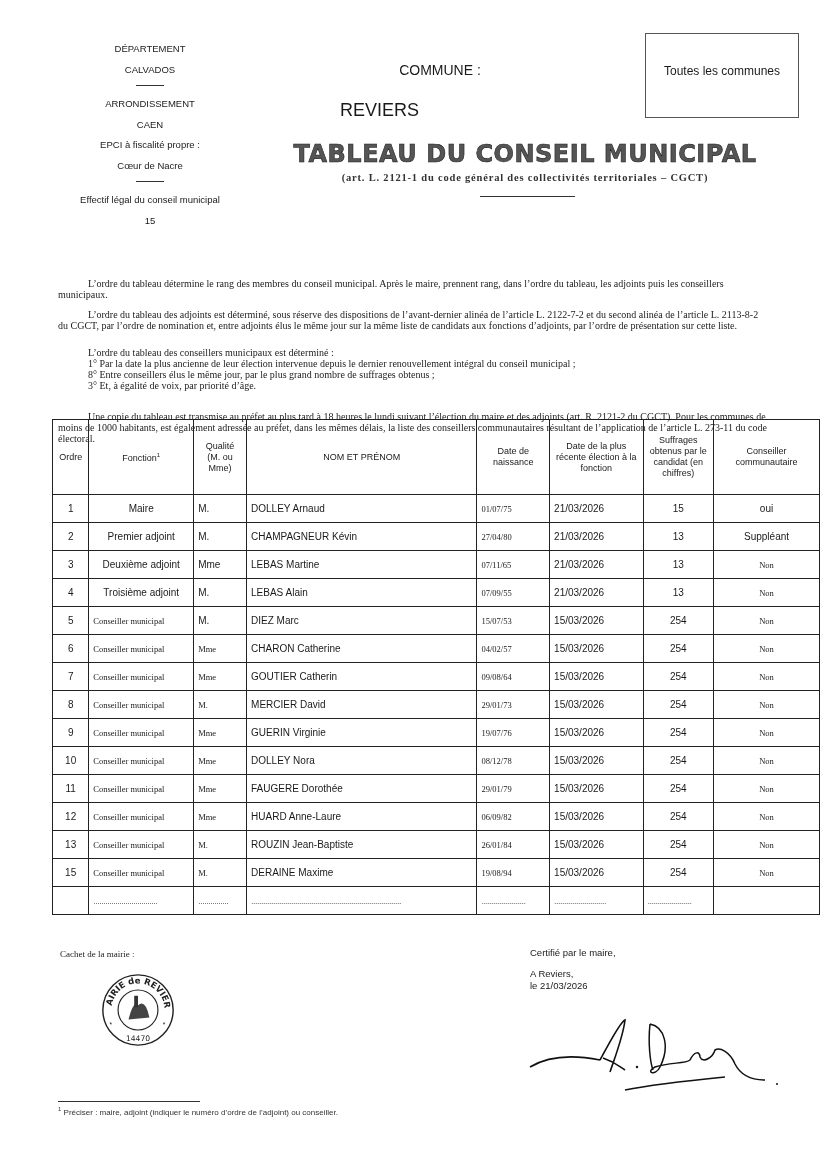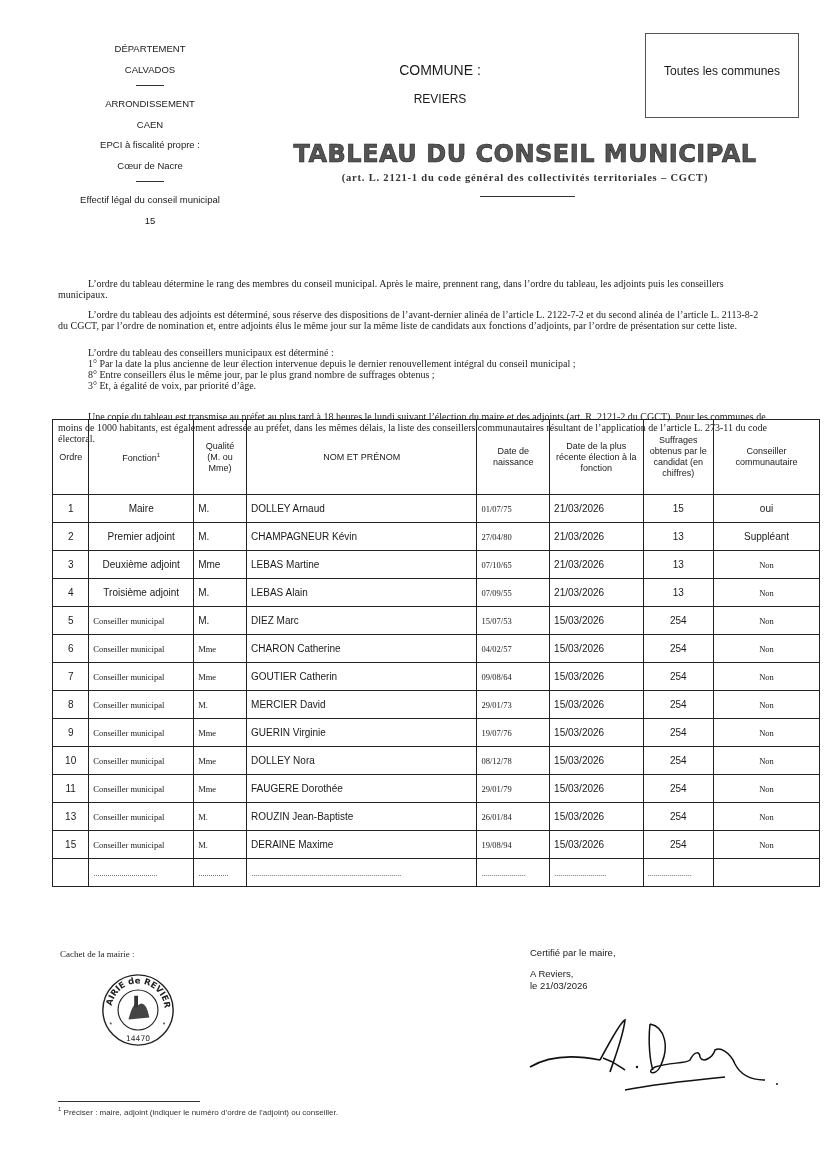--- a/index.html
+++ b/index.html
@@ -2,21 +2,21 @@
 <html><head>
 <meta charset="utf-8">
 <style>
   html, body { margin: 0; padding: 0; background: #ffffff; }
   body { width: 826px; height: 1169px; position: relative; overflow: hidden; color: #1a1a1a; font-family: "Liberation Sans", sans-serif; }
   .abs { position: absolute; }
   .left-header { left: 55px; top: 44px; width: 190px; text-align: center; font-size: 9.5px; line-height: 1; }
   .left-header div { margin-bottom: 11px; }
   .left-header .sep { width: 28px; height: 0; border-top: 1px solid #333; margin: 0 auto 13px auto; }
   .commune-label { left: 340px; top: 62px; width: 200px; text-align: center; font-size: 14px; }
-  .commune-name { left: 340px; top: 92px; width: 200px; text-align: center; font-size: 12px; }
+  .commune-name { left: 340px; top: 100px; width: 200px; text-align: left; font-size: 18px; }
   .scope-box { left: 645px; top: 33px; width: 154px; height: 85px; border: 1px solid #555; box-sizing: border-box; text-align: center; font-size: 12px; padding-top: 30px; }
   .title { left: 270px; top: 140px; width: 510px; text-align: center; font-family: "DejaVu Sans", sans-serif; font-weight: bold; font-size: 24px; color: #555; letter-spacing: 0.5px; -webkit-text-stroke: 0.6px #222; }
   .subtitle { left: 270px; top: 172px; width: 510px; text-align: center; font-family: "Liberation Serif", serif; font-weight: bold; font-size: 10.5px; letter-spacing: 0.8px; color: #333; }
   .title-sep { left: 480px; top: 196px; width: 95px; border-top: 1px solid #333; }
   .rules { left: 58px; top: 278px; width: 712px; font-family: Liberation Serif, serif; font-size: 10px; line-height: 11px; color: #222; }
   .rules p { margin: 0 0 9px 0; }
   .rules .indent { text-indent: 30px; }
   .rules .lines div { padding-left: 30px; }
   .rules .gap { height: 10px; }
   table.council { position: absolute; left: 52px; top: 419px; width: 768px; border-collapse: collapse; table-layout: fixed; font-size: 10px; }
@@ -118,21 +118,21 @@
         <td class="serif">27/04/80</td>
         <td>21/03/2026</td>
         <td class="c">13</td>
         <td class="c">Suppléant</td>
       </tr>
       <tr>
         <td class="c">3</td>
         <td class="c">Deuxième adjoint</td>
         <td>Mme</td>
         <td>LEBAS Martine</td>
-        <td class="serif">07/10/65</td>
+        <td class="serif">07/11/65</td>
         <td>21/03/2026</td>
         <td class="c">13</td>
         <td class="c serif">Non</td>
       </tr>
       <tr>
         <td class="c">4</td>
         <td class="c">Troisième adjoint</td>
         <td>M.</td>
         <td>LEBAS Alain</td>
         <td class="serif">07/09/55</td>
@@ -199,20 +199,30 @@
         <td>15/03/2026</td>
         <td class="c">254</td>
         <td class="c serif">Non</td>
       </tr>
       <tr>
         <td class="c">11</td>
         <td class="serif">Conseiller municipal</td>
         <td class="serif">Mme</td>
         <td>FAUGERE Dorothée</td>
         <td class="serif">29/01/79</td>
+        <td>15/03/2026</td>
+        <td class="c">254</td>
+        <td class="c serif">Non</td>
+      </tr>
+      <tr>
+        <td class="c">12</td>
+        <td class="serif">Conseiller municipal</td>
+        <td class="serif">Mme</td>
+        <td>HUARD Anne-Laure</td>
+        <td class="serif">06/09/82</td>
         <td>15/03/2026</td>
         <td class="c">254</td>
         <td class="c serif">Non</td>
       </tr>
       <tr>
         <td class="c">13</td>
         <td class="serif">Conseiller municipal</td>
         <td class="serif">M.</td>
         <td>ROUZIN Jean-Baptiste</td>
         <td class="serif">26/01/84</td>

